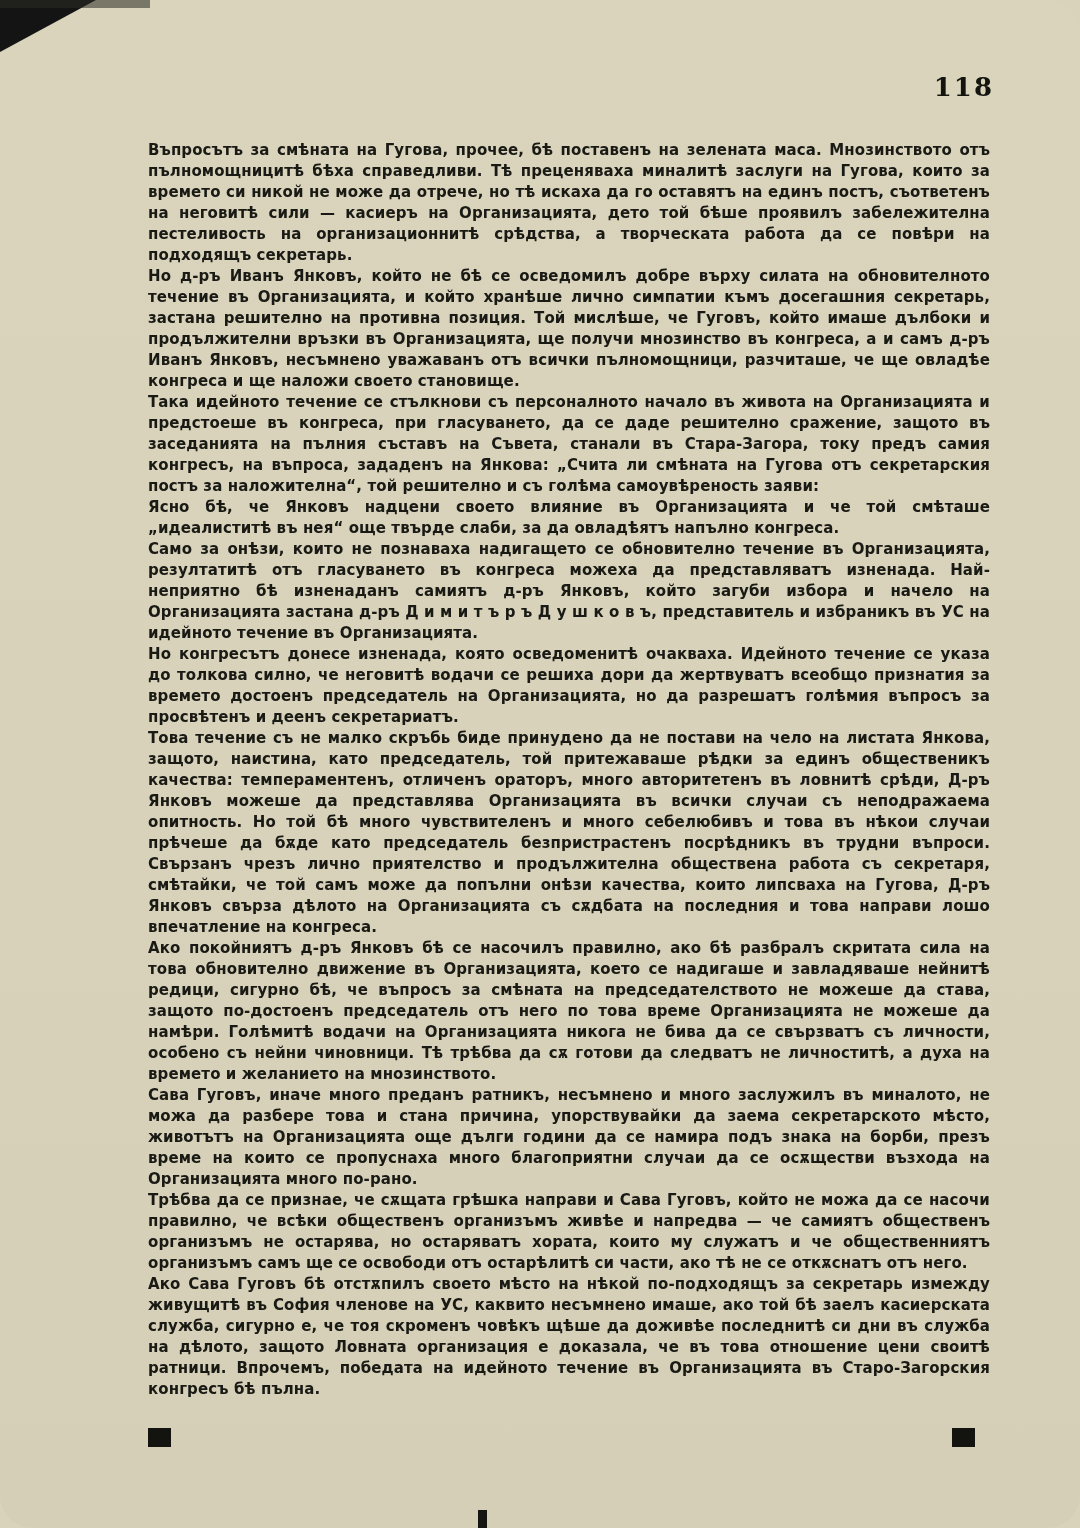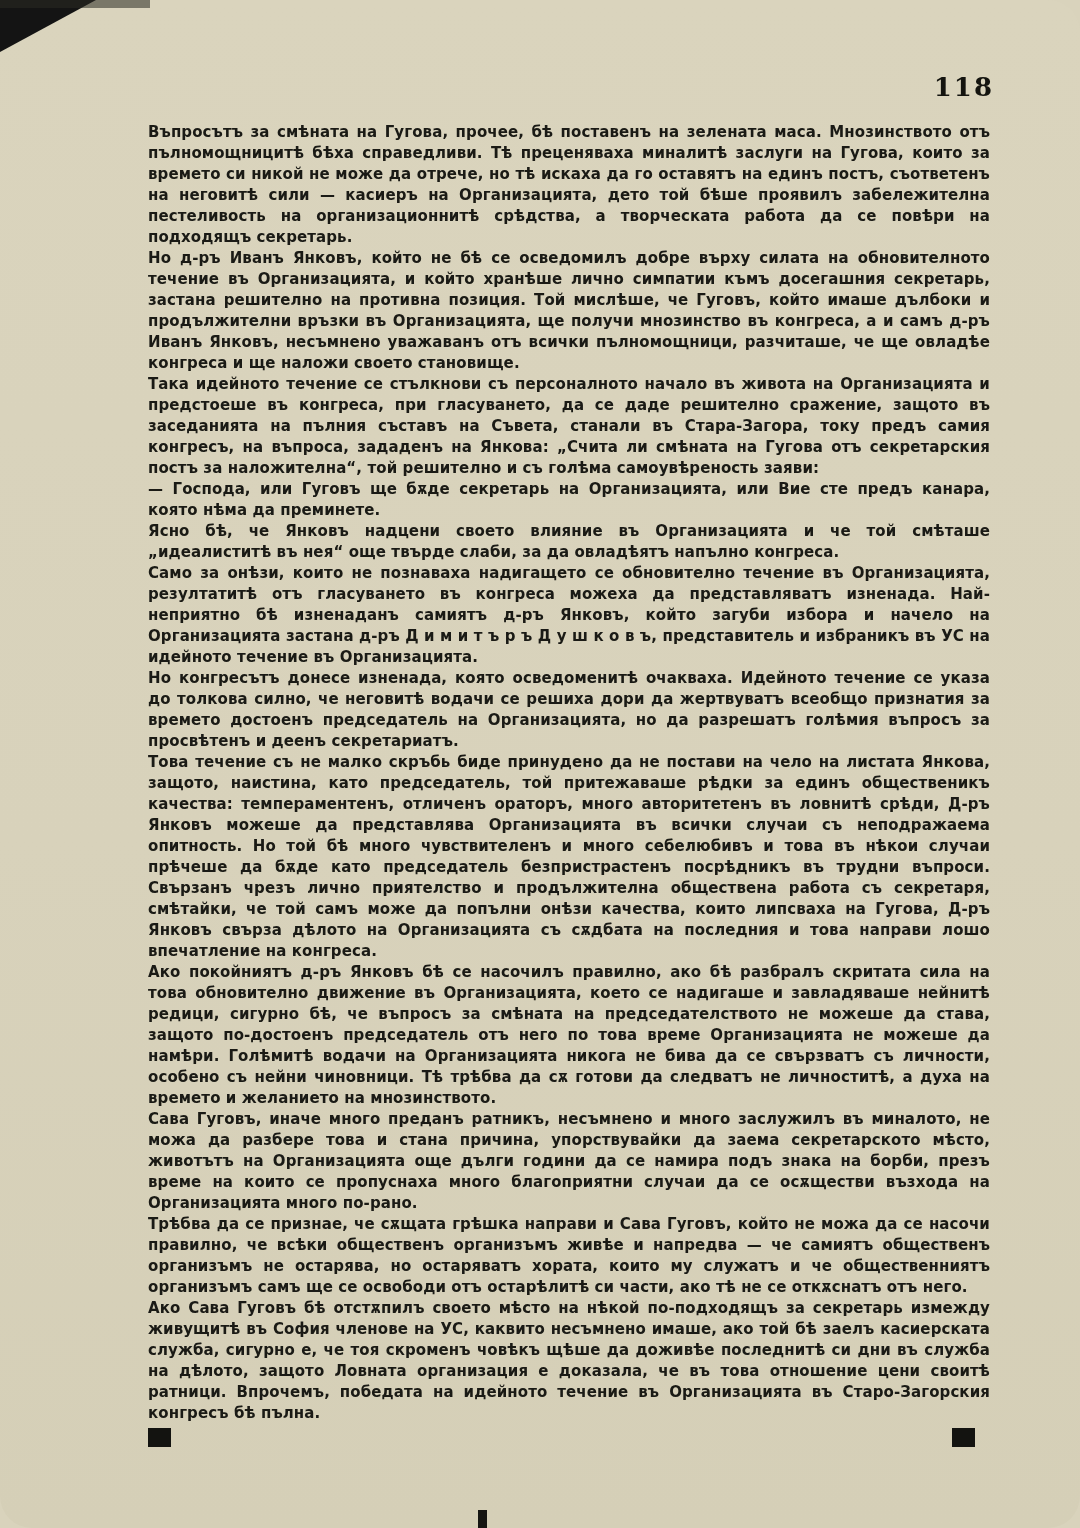--- a/index.html
+++ b/index.html
@@ -45,21 +45,21 @@
     right: 86px;
     font-family: "DejaVu Serif", serif;
     font-weight: bold;
     font-size: 26px;
     letter-spacing: 2px;
     color: #14140f;
   }
   .text-block {
     position: absolute;
     left: 148px;
-    top: 122px;
+    top: 140px;
     width: 842px;
     color: #1a1a15;
     font-size: 15px;
     line-height: 21px;
     font-weight: bold;
     letter-spacing: 0.1px;
     text-align: justify;
     text-justify: inter-word;
   }
   .text-block p {
@@ -91,21 +91,20 @@
 
   <div class="corner-artifact"></div>
   <div class="corner-artifact-2"></div>
 
   <div class="page-number">118</div>
 
   <main class="text-block">
     <p>Въпросътъ за смѣната на Гугова, прочее, бѣ поставенъ на зелената маса. Мнозинството отъ пълномощницитѣ бѣха справедливи. Тѣ преценяваха миналитѣ заслуги на Гугова, които за времето си никой не може да отрече, но тѣ искаха да го оставятъ на единъ постъ, съответенъ на неговитѣ сили — касиеръ на Организацията, дето той бѣше проявилъ забележителна пестеливость на организационнитѣ срѣдства, а творческата работа да се повѣри на подходящъ секретарь.</p>
     <p>Но д-ръ Иванъ Янковъ, който не бѣ се осведомилъ добре върху силата на обновителното течение въ Организацията, и който хранѣше лично симпатии къмъ досегашния секретарь, застана решително на противна позиция. Той мислѣше, че Гуговъ, който имаше дълбоки и продължителни връзки въ Организацията, ще получи мнозинство въ конгреса, а и самъ д-ръ Иванъ Янковъ, несъмнено уважаванъ отъ всички пълномощници, разчиташе, че ще овладѣе конгреса и ще наложи своето становище.</p>
     <p>Така идейното течение се стълкнови съ персоналното начало въ живота на Организацията и предстоеше въ конгреса, при гласуването, да се даде решително сражение, защото въ заседанията на пълния съставъ на Съвета, станали въ Стара-Загора, току предъ самия конгресъ, на въпроса, зададенъ на Янкова: „Счита ли смѣната на Гугова отъ секретарския постъ за наложителна“, той решително и съ голѣма самоувѣреность заяви:</p>
-    <p>— Господа, или Гуговъ ще бѫде секретарь на Организацията, или Вие сте предъ канара, която нѣма да преминете.</p>
     <p>Ясно бѣ, че Янковъ надцени своето влияние въ Организацията и че той смѣташе „идеалиститѣ въ нея“ още твърде слаби, за да овладѣятъ напълно конгреса.</p>
     <p>Само за онѣзи, които не познаваха надигащето се обновително течение въ Организацията, резултатитѣ отъ гласуването въ конгреса можеха да представляватъ изненада. Най-неприятно бѣ изненаданъ самиятъ д-ръ Янковъ, който загуби избора и начело на Организацията застана д-ръ Д и м и т ъ р ъ  Д у ш к о в ъ, представитель и избраникъ въ УС на идейното течение въ Организацията.</p>
     <p>Но конгресътъ донесе изненада, която осведоменитѣ очакваха. Идейното течение се указа до толкова силно, че неговитѣ водачи се решиха дори да жертвуватъ всеобщо признатия за времето достоенъ председатель на Организацията, но да разрешатъ голѣмия въпросъ за просвѣтенъ и деенъ секретариатъ.</p>
     <p>Това течение съ не малко скръбь биде принудено да не постави на чело на листата Янкова, защото, наистина, като председатель, той притежаваше рѣдки за единъ общественикъ качества: темпераментенъ, отличенъ ораторъ, много авторитетенъ въ ловнитѣ срѣди, Д-ръ Янковъ можеше да представлява Организацията въ всички случаи съ неподражаема опитность. Но той бѣ много чувствителенъ и много себелюбивъ и това въ нѣкои случаи прѣчеше да бѫде като председатель безпристрастенъ посрѣдникъ въ трудни въпроси. Свързанъ чрезъ лично приятелство и продължителна обществена работа съ секретаря, смѣтайки, че той самъ може да попълни онѣзи качества, които липсваха на Гугова, Д-ръ Янковъ свърза дѣлото на Организацията съ сѫдбата на последния и това направи лошо впечатление на конгреса.</p>
     <p>Ако покойниятъ д-ръ Янковъ бѣ се насочилъ правилно, ако бѣ разбралъ скритата сила на това обновително движение въ Организацията, което се надигаше и завладяваше нейнитѣ редици, сигурно бѣ, че въпросъ за смѣната на председателството не можеше да става, защото по-достоенъ председатель отъ него по това време Организацията не можеше да намѣри. Голѣмитѣ водачи на Организацията никога не бива да се свързватъ съ личности, особено съ нейни чиновници. Тѣ трѣбва да сѫ готови да следватъ не личноститѣ, а духа на времето и желанието на мнозинството.</p>
     <p>Сава Гуговъ, иначе много преданъ ратникъ, несъмнено и много заслужилъ въ миналото, не можа да разбере това и стана причина, упорствувайки да заема секретарското мѣсто, животътъ на Организацията още дълги години да се намира подъ знака на борби, презъ време на които се пропуснаха много благоприятни случаи да се осѫществи възхода на Организацията много по-рано.</p>
     <p>Трѣбва да се признае, че сѫщата грѣшка направи и Сава Гуговъ, който не можа да се насочи правилно, че всѣки общественъ организъмъ живѣе и напредва — че самиятъ общественъ организъмъ не остарява, но остаряватъ хората, които му служатъ и че общественниятъ организъмъ самъ ще се освободи отъ остарѣлитѣ си части, ако тѣ не се откѫснатъ отъ него.</p>
     <p>Ако Сава Гуговъ бѣ отстѫпилъ своето мѣсто на нѣкой по-подходящъ за секретарь измежду живущитѣ въ София членове на УС, каквито несъмнено имаше, ако той бѣ заелъ касиерската служба, сигурно е, че тоя скроменъ човѣкъ щѣше да доживѣе последнитѣ си дни въ служба на дѣлото, защото Ловната организация е доказала, че въ това отношение цени своитѣ ратници. Впрочемъ, победата на идейното течение въ Организацията въ Старо-Загорския конгресъ бѣ пълна.</p>
   </main>
 

